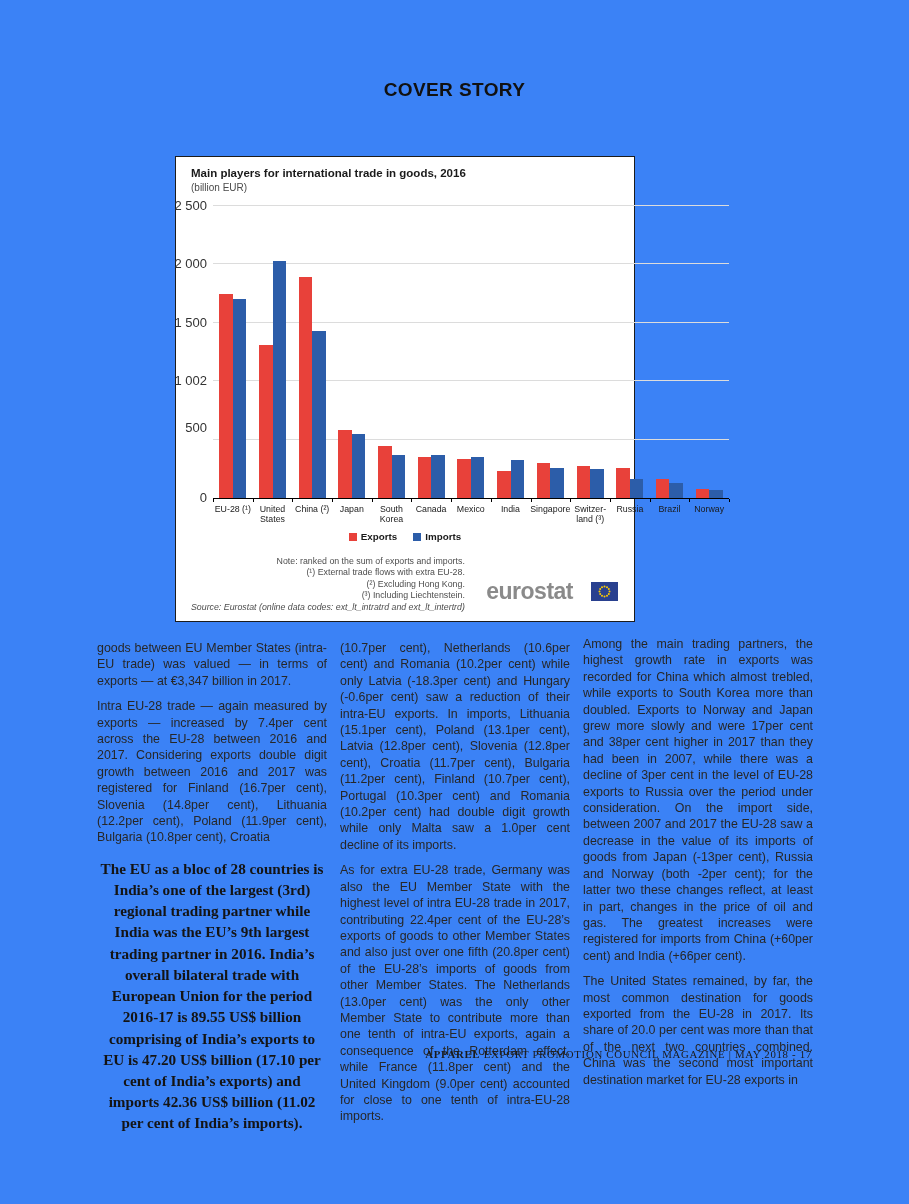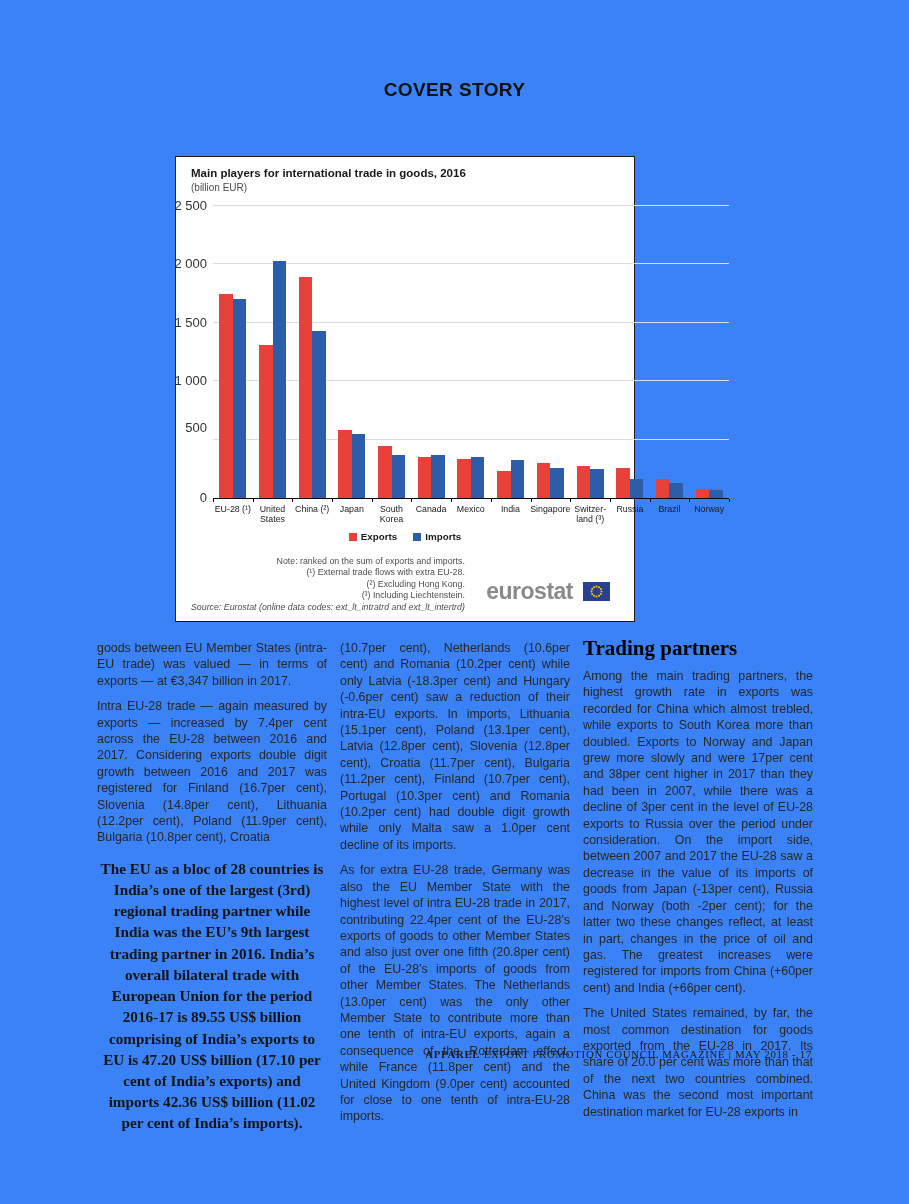--- a/index.html
+++ b/index.html
@@ -27,21 +27,21 @@
   .ticks{margin-left:37px;width:516px;height:3px;display:flex;border-right:1px solid #000;}
   .tickcell{flex:1;border-left:1px solid #000;}
   .xlabels{margin-left:37px;width:516px;display:flex;margin-top:2px;}
   .xlabel{flex:1;text-align:center;font-size:8.8px;line-height:1.18;color:#1a1a1a;white-space:pre-line;}
   .legend{position:absolute;left:0;right:0;top:374px;display:flex;justify-content:center;gap:16px;}
   .legend-item{display:flex;align-items:center;gap:4px;font-size:9.8px;font-weight:bold;color:#1a1a1a;}
   .swatch{width:8px;height:8px;display:inline-block;}
   .notes{position:absolute;left:15px;top:399px;font-size:8.8px;line-height:1.3;color:#4d4d4d;}
   .note-line{margin:0;text-align:right;}
   .source-line{font-style:italic;}
-  .logo{position:absolute;right:24px;bottom:16px;display:flex;align-items:center;gap:10px;}
+  .logo{position:absolute;right:16px;bottom:16px;display:flex;align-items:center;gap:18px;}
   .logo-text{font-size:23px;font-weight:bold;color:#8a8a8a;letter-spacing:-.5px;}
 
   
   .col{position:absolute;width:230px;}
   .bodytext{font-size:12.4px;line-height:16.4px;text-align:justify;color:#272727;}
   .para{margin:0 0 9px 0;}
   .pullquote{margin-top:12px;font-family:"Liberation Serif",serif;font-weight:bold;
              font-size:15.2px;line-height:21.2px;text-align:center;color:#141414;}
   .col3-head{margin:0 0 7px 0;font-family:"Liberation Serif",serif;font-weight:bold;
              font-size:21px;color:#000;}
@@ -59,21 +59,21 @@
   <div class="header">COVER STORY</div>
 
   <figure class="chart-box">
     <div class="chart-title">Main players for international trade in goods, 2016</div>
     <div class="chart-subtitle">(billion EUR)</div>
 
     <div class="plot-wrap">
       <div class="ylabels">
           <div class="ylabel" style="bottom: -5px;">0</div>
           <div class="ylabel" style="bottom: 65px;">500</div>
-          <div class="ylabel" style="bottom: 111.8px;">1 000</div>
+          <div class="ylabel" style="bottom: 111.8px;">1 002</div>
           <div class="ylabel" style="bottom: 170.2px;">1 500</div>
           <div class="ylabel" style="bottom: 228.6px;">2 000</div>
           <div class="ylabel" style="bottom: 287px;">2 500</div>
         </div>
       <div class="plot">
         <div id="gridlines">
             <div class="gridline" style="bottom: 58.4px;"></div>
             <div class="gridline" style="bottom: 116.8px;"></div>
             <div class="gridline" style="bottom: 175.2px;"></div>
             <div class="gridline" style="bottom: 233.6px;"></div>
@@ -219,21 +219,20 @@
   </div>
 
   <div class="col bodytext" style="left:340px;top:640px;">
     <div>
         <p class="para">(10.7per cent), Netherlands (10.6per cent) and Romania (10.2per cent) while only Latvia (-18.3per cent) and Hungary (-0.6per cent) saw a reduction of their intra-EU exports. In imports, Lithuania (15.1per cent), Poland (13.1per cent), Latvia (12.8per cent), Slovenia (12.8per cent), Croatia (11.7per cent), Bulgaria (11.2per cent), Finland (10.7per cent), Portugal (10.3per cent) and Romania (10.2per cent) had double digit growth while only Malta saw a 1.0per cent decline of its imports.</p>
         <p class="para">As for extra EU-28 trade, Germany was also the EU Member State with the highest level of intra EU-28 trade in 2017, contributing 22.4per cent of the EU-28’s exports of goods to other Member States and also just over one fifth (20.8per cent) of the EU-28’s imports of goods from other Member States. The Netherlands (13.0per cent) was the only other Member State to contribute more than one tenth of intra-EU exports, again a consequence of the Rotterdam effect, while France (11.8per cent) and the United Kingdom (9.0per cent) accounted for close to one tenth of intra-EU-28 imports.</p>
       </div>
   </div>
 
   <div class="col" style="left:583px;top:636px;">
-    <h2 class="col3-head">Trading partners</h2>
     <div class="bodytext">
         <p class="para">Among the main trading partners, the highest growth rate in exports was recorded for China which almost trebled, while exports to South Korea more than doubled. Exports to Norway and Japan grew more slowly and were 17per cent and 38per cent higher in 2017 than they had been in 2007, while there was a decline of 3per cent in the level of EU-28 exports to Russia over the period under consideration. On the import side, between 2007 and 2017 the EU-28 saw a decrease in the value of its imports of goods from Japan (-13per cent), Russia and Norway (both -2per cent); for the latter two these changes reflect, at least in part, changes in the price of oil and gas. The greatest increases were registered for imports from China (+60per cent) and India (+66per cent).</p>
         <p class="para">The United States remained, by far, the most common destination for goods exported from the EU-28 in 2017. Its share of 20.0 per cent was more than that of the next two countries combined. China was the second most important destination market for EU-28 exports in</p>
       </div>
   </div>
 
   <div class="footer">
     <span class="brand">APPAREL</span><span> EXPORT PROMOTION COUNCIL MAGAZINE | MAY 2018 - 17</span>
   </div>
 

